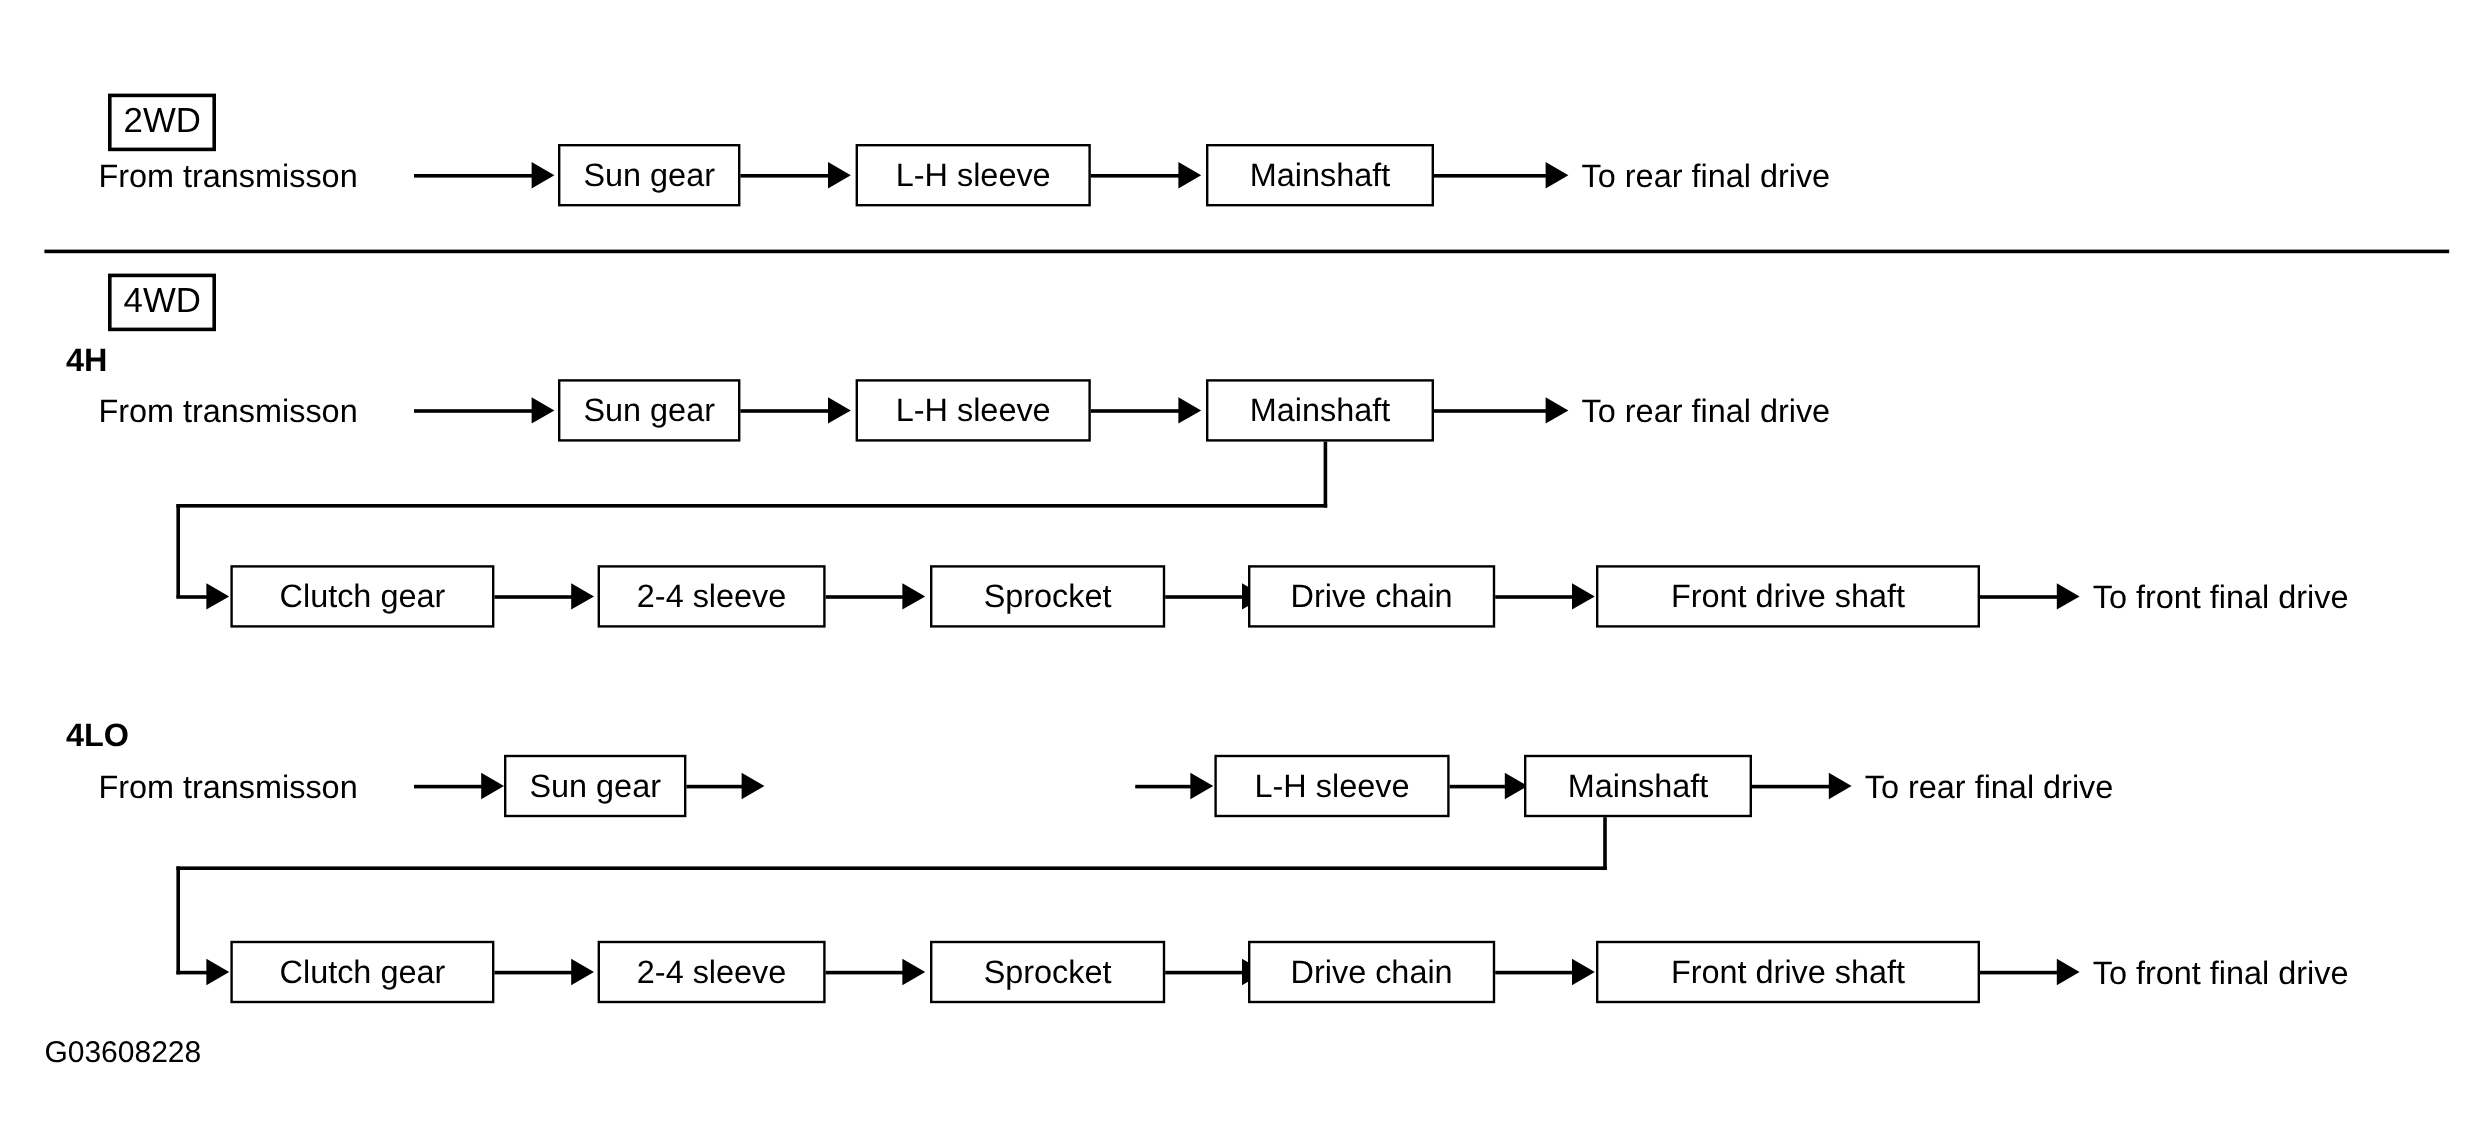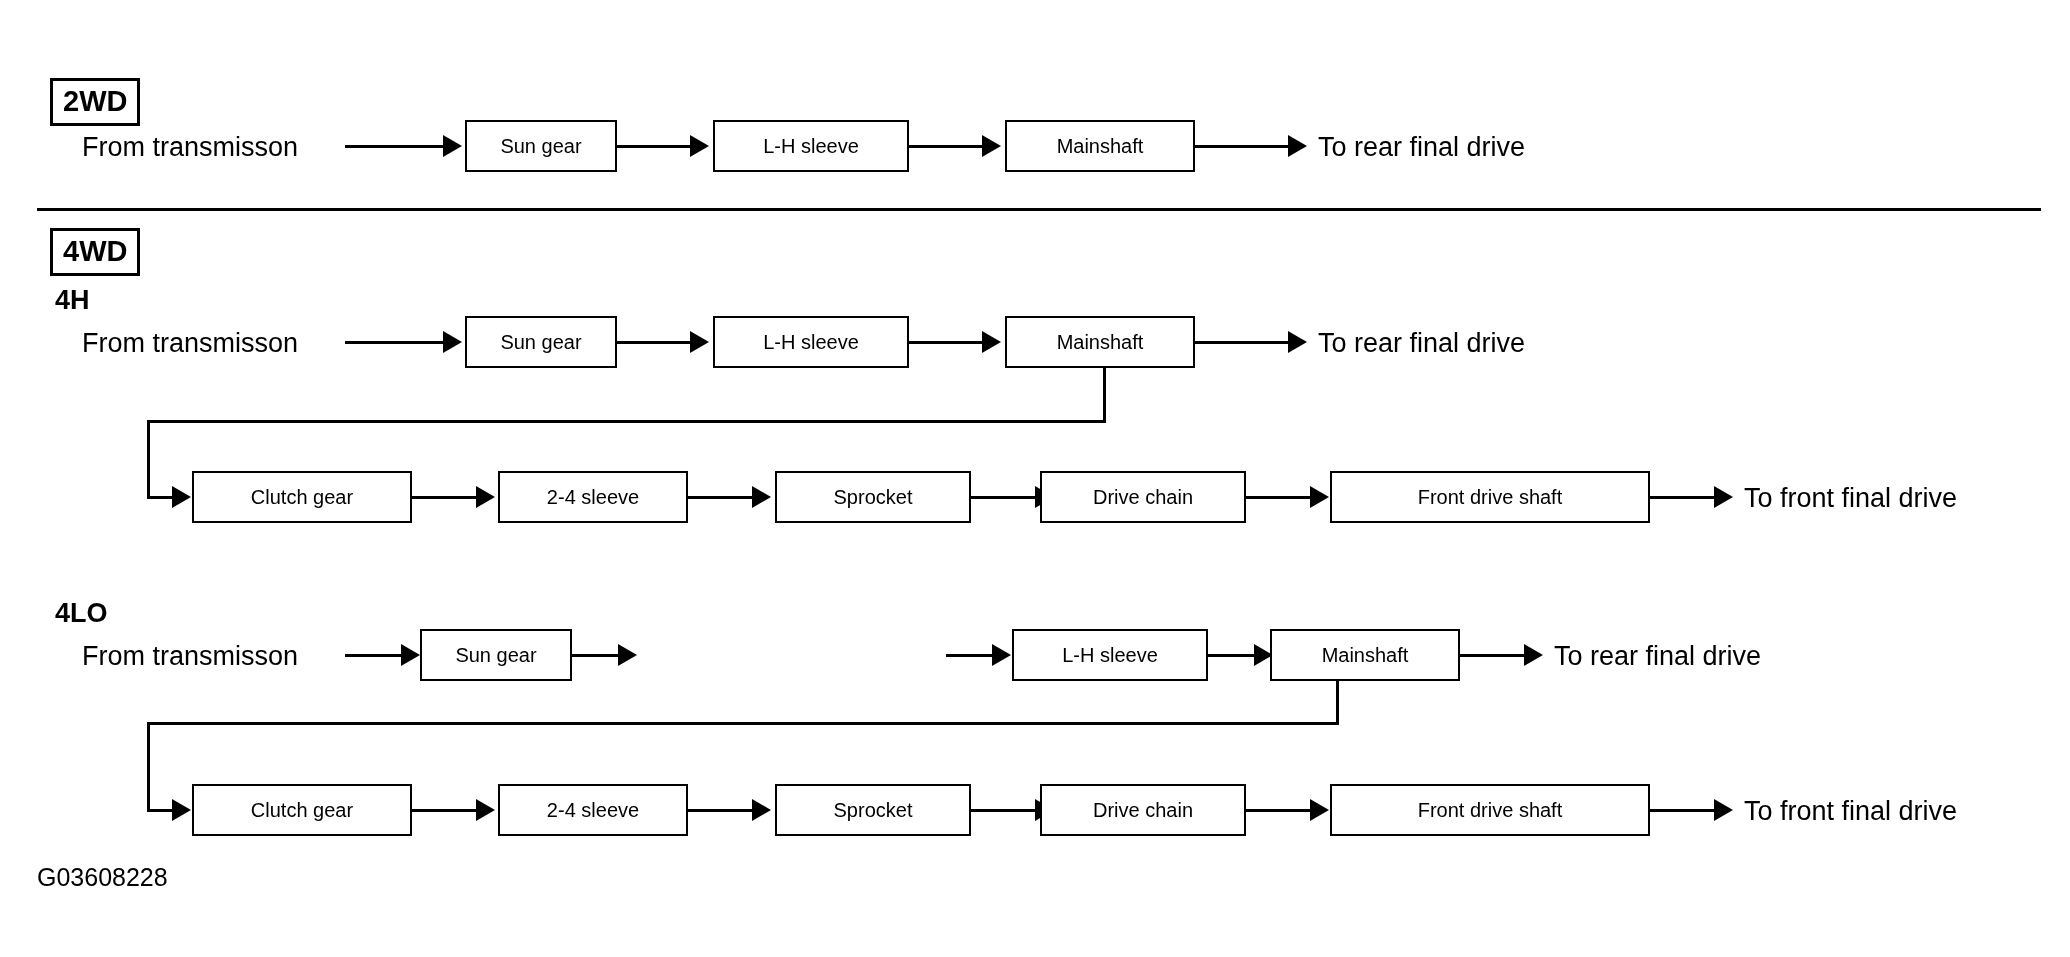--- a/index.html
+++ b/index.html
@@ -19,27 +19,28 @@
     position: absolute;
     left: 0; top: 0;
     width: 2070px;
     height: 957px;
   }
 
   
   .mode-tag {
     position: absolute;
     border: 3px solid #000;
-    font-weight: bold;
+    font-weight: normal;
     font-size: 29px;
     line-height: 1;
     padding: 6px 10px 7px 10px;
     white-space: nowrap;
     background: #fff;
     letter-spacing: 0px;
+    margin-left: 40px;
   }
 
   
   .sub-label {
     position: absolute;
     font-weight: bold;
     font-size: 27px;
     line-height: 1;
     white-space: nowrap;
   }
@@ -50,21 +51,21 @@
     font-size: 27px;
     line-height: 1;
     white-space: nowrap;
   }
 
   
   .node-box {
     position: absolute;
     border: 2.5px solid #000;
     background: #fff;
-    font-size: 20px;
+    font-size: 27px;
     line-height: 1;
     display: flex;
     align-items: center;
     justify-content: center;
     box-sizing: border-box;
     white-space: nowrap;
     text-align: center;
   }
 
   

